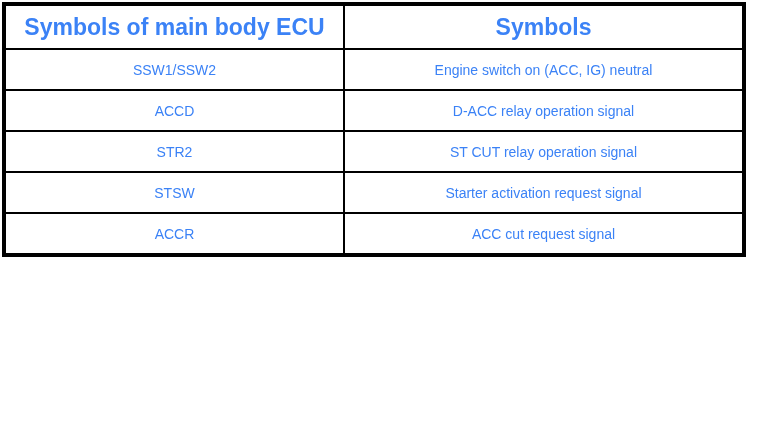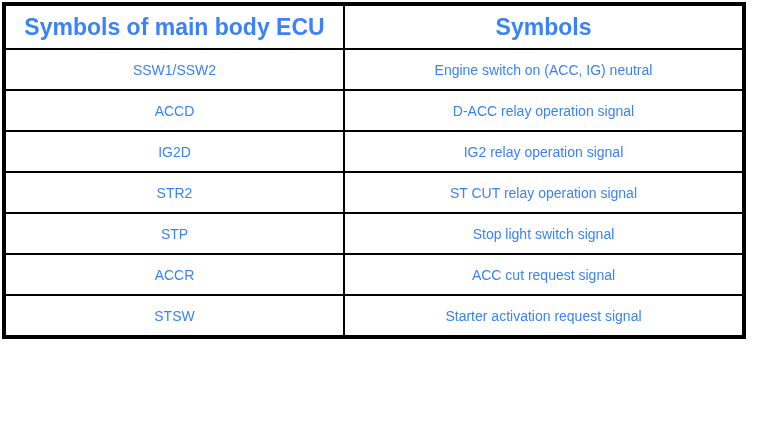--- a/index.html
+++ b/index.html
@@ -69,34 +69,26 @@
     <tbody>
       <tr>
         <td>SSW1/SSW2</td>
         <td>Engine switch on (ACC, IG) neutral</td>
       </tr>
       <tr>
         <td>ACCD</td>
         <td>D-ACC relay operation signal</td>
       </tr>
       <tr>
-        <td>IG2D</td>
-        <td>IG2 relay operation signal</td>
-      </tr>
-      <tr>
         <td>STR2</td>
         <td>ST CUT relay operation signal</td>
       </tr>
       <tr>
-        <td>STP</td>
-        <td>Stop light switch signal</td>
+        <td>STSW</td>
+        <td>Starter activation request signal</td>
       </tr>
       <tr>
         <td>ACCR</td>
         <td>ACC cut request signal</td>
-      </tr>
-      <tr>
-        <td>STSW</td>
-        <td>Starter activation request signal</td>
       </tr>
     </tbody>
   </table>
 </div>
 
 </body></html>

